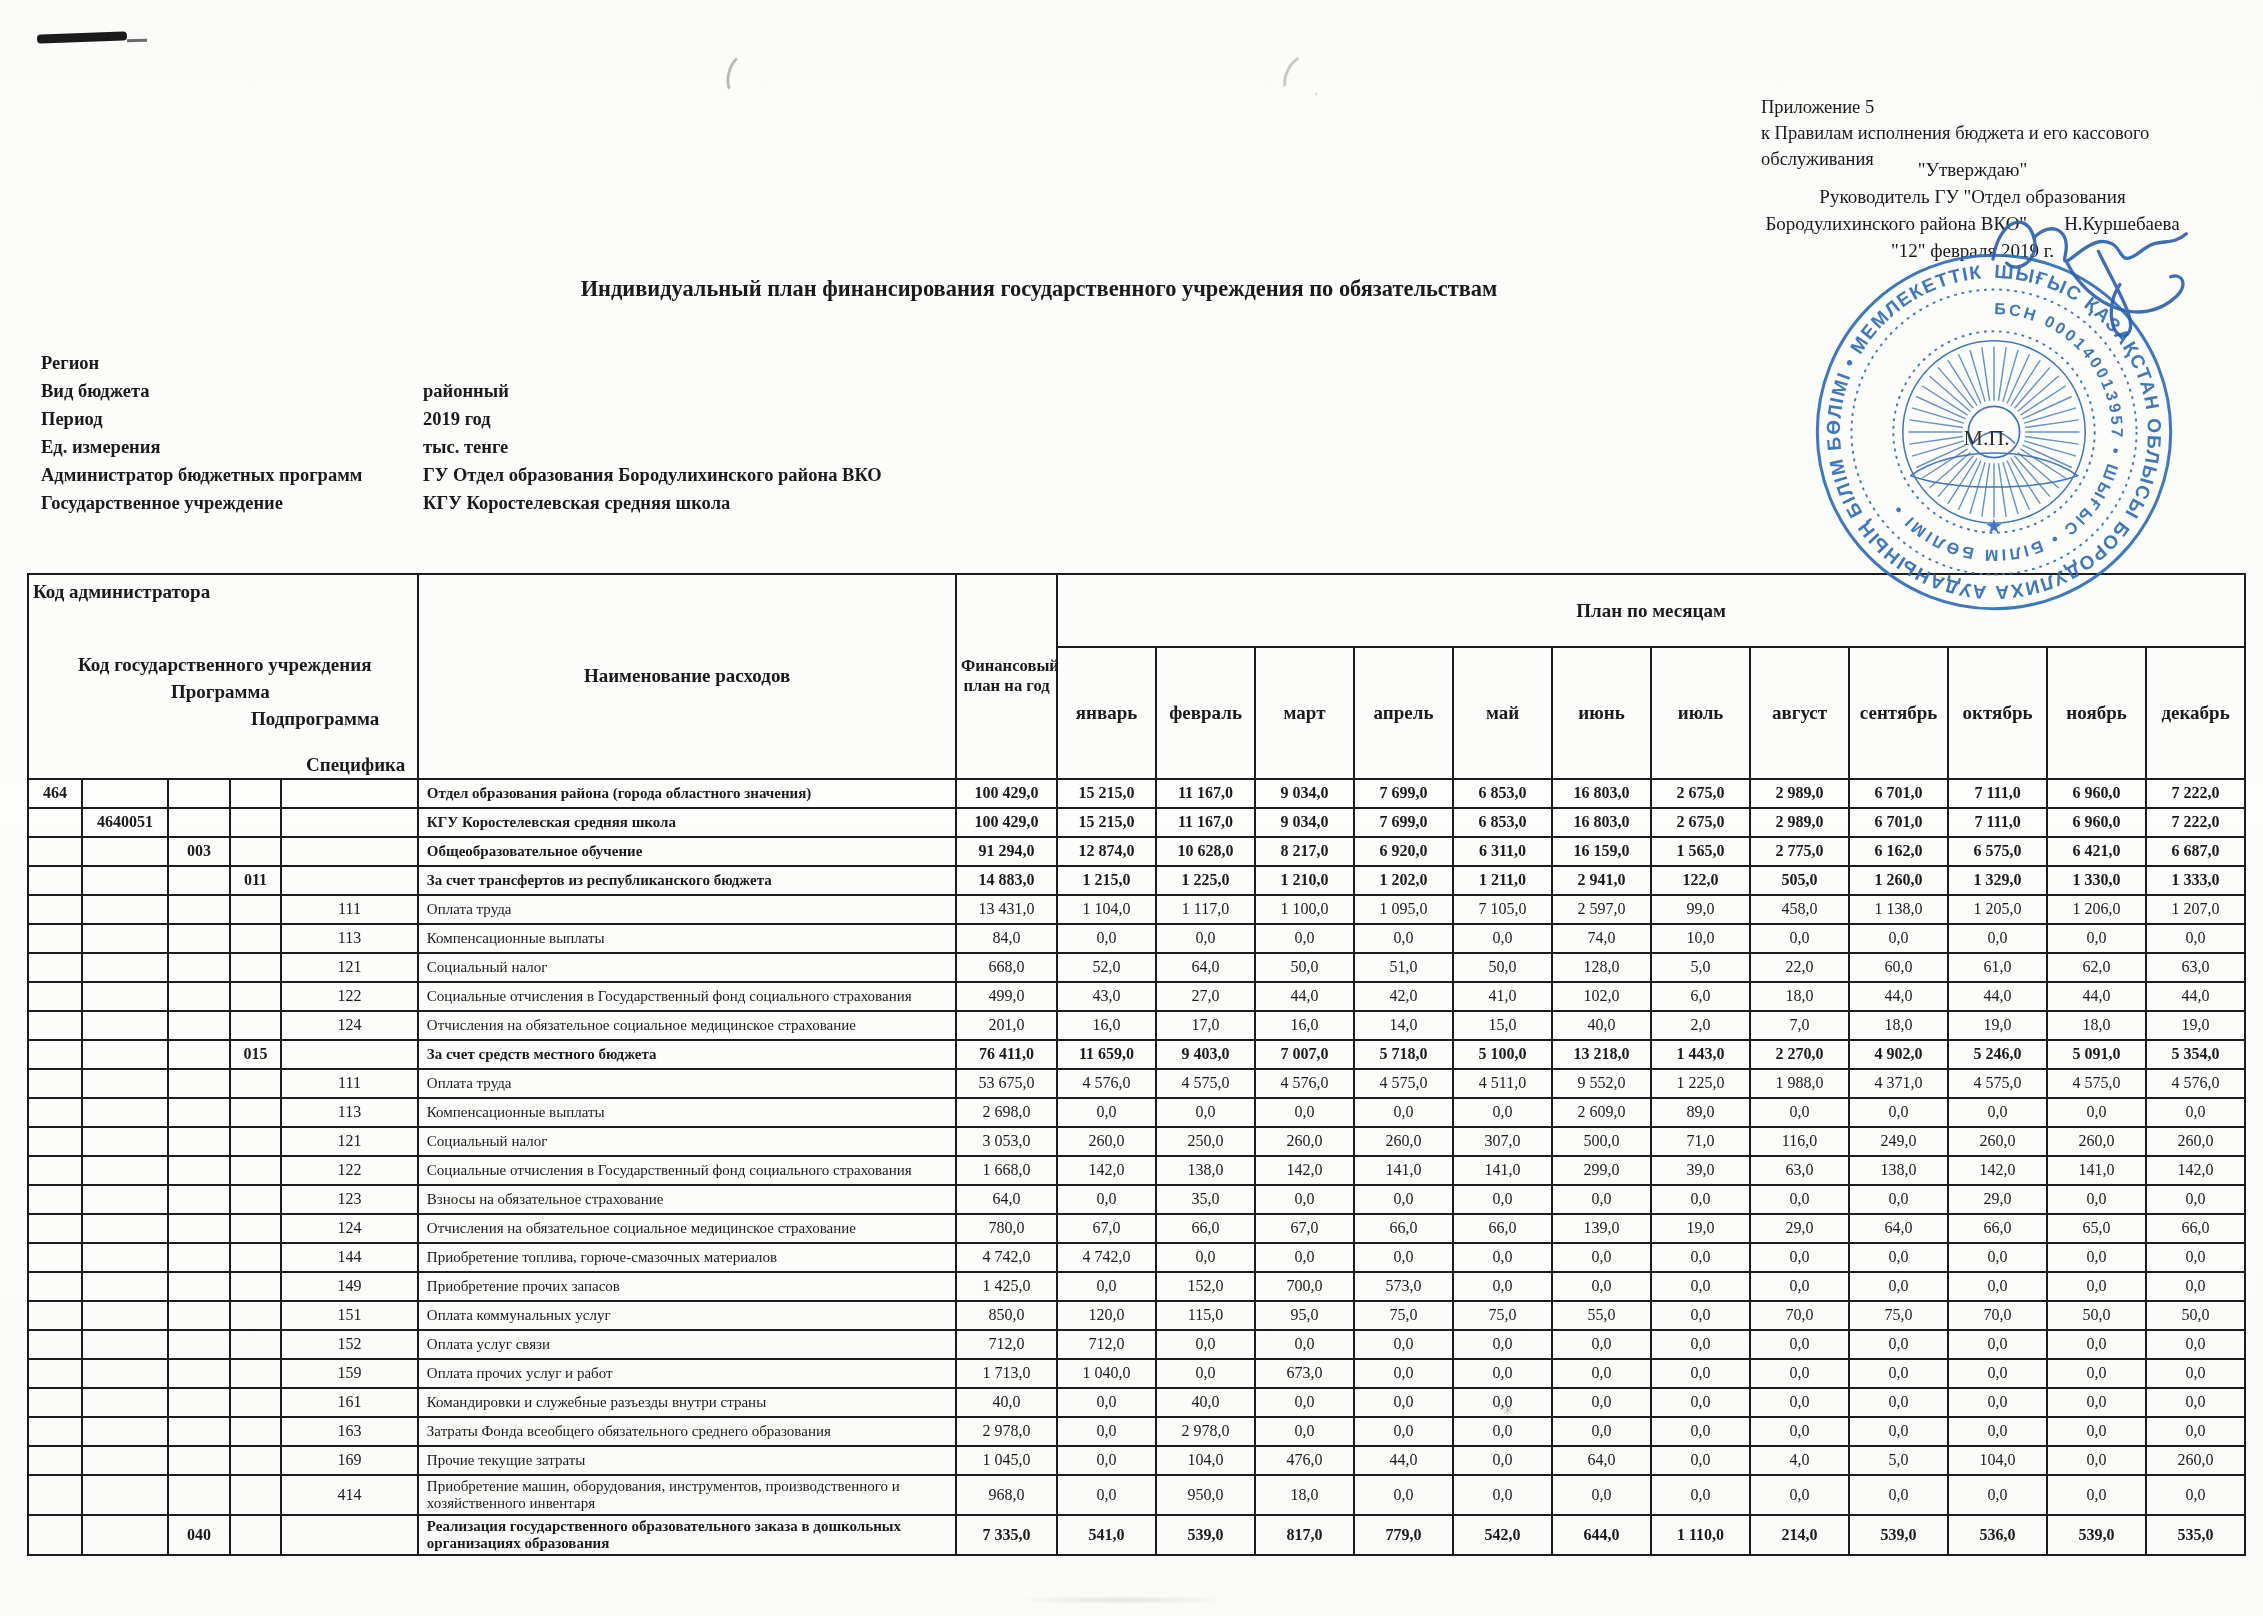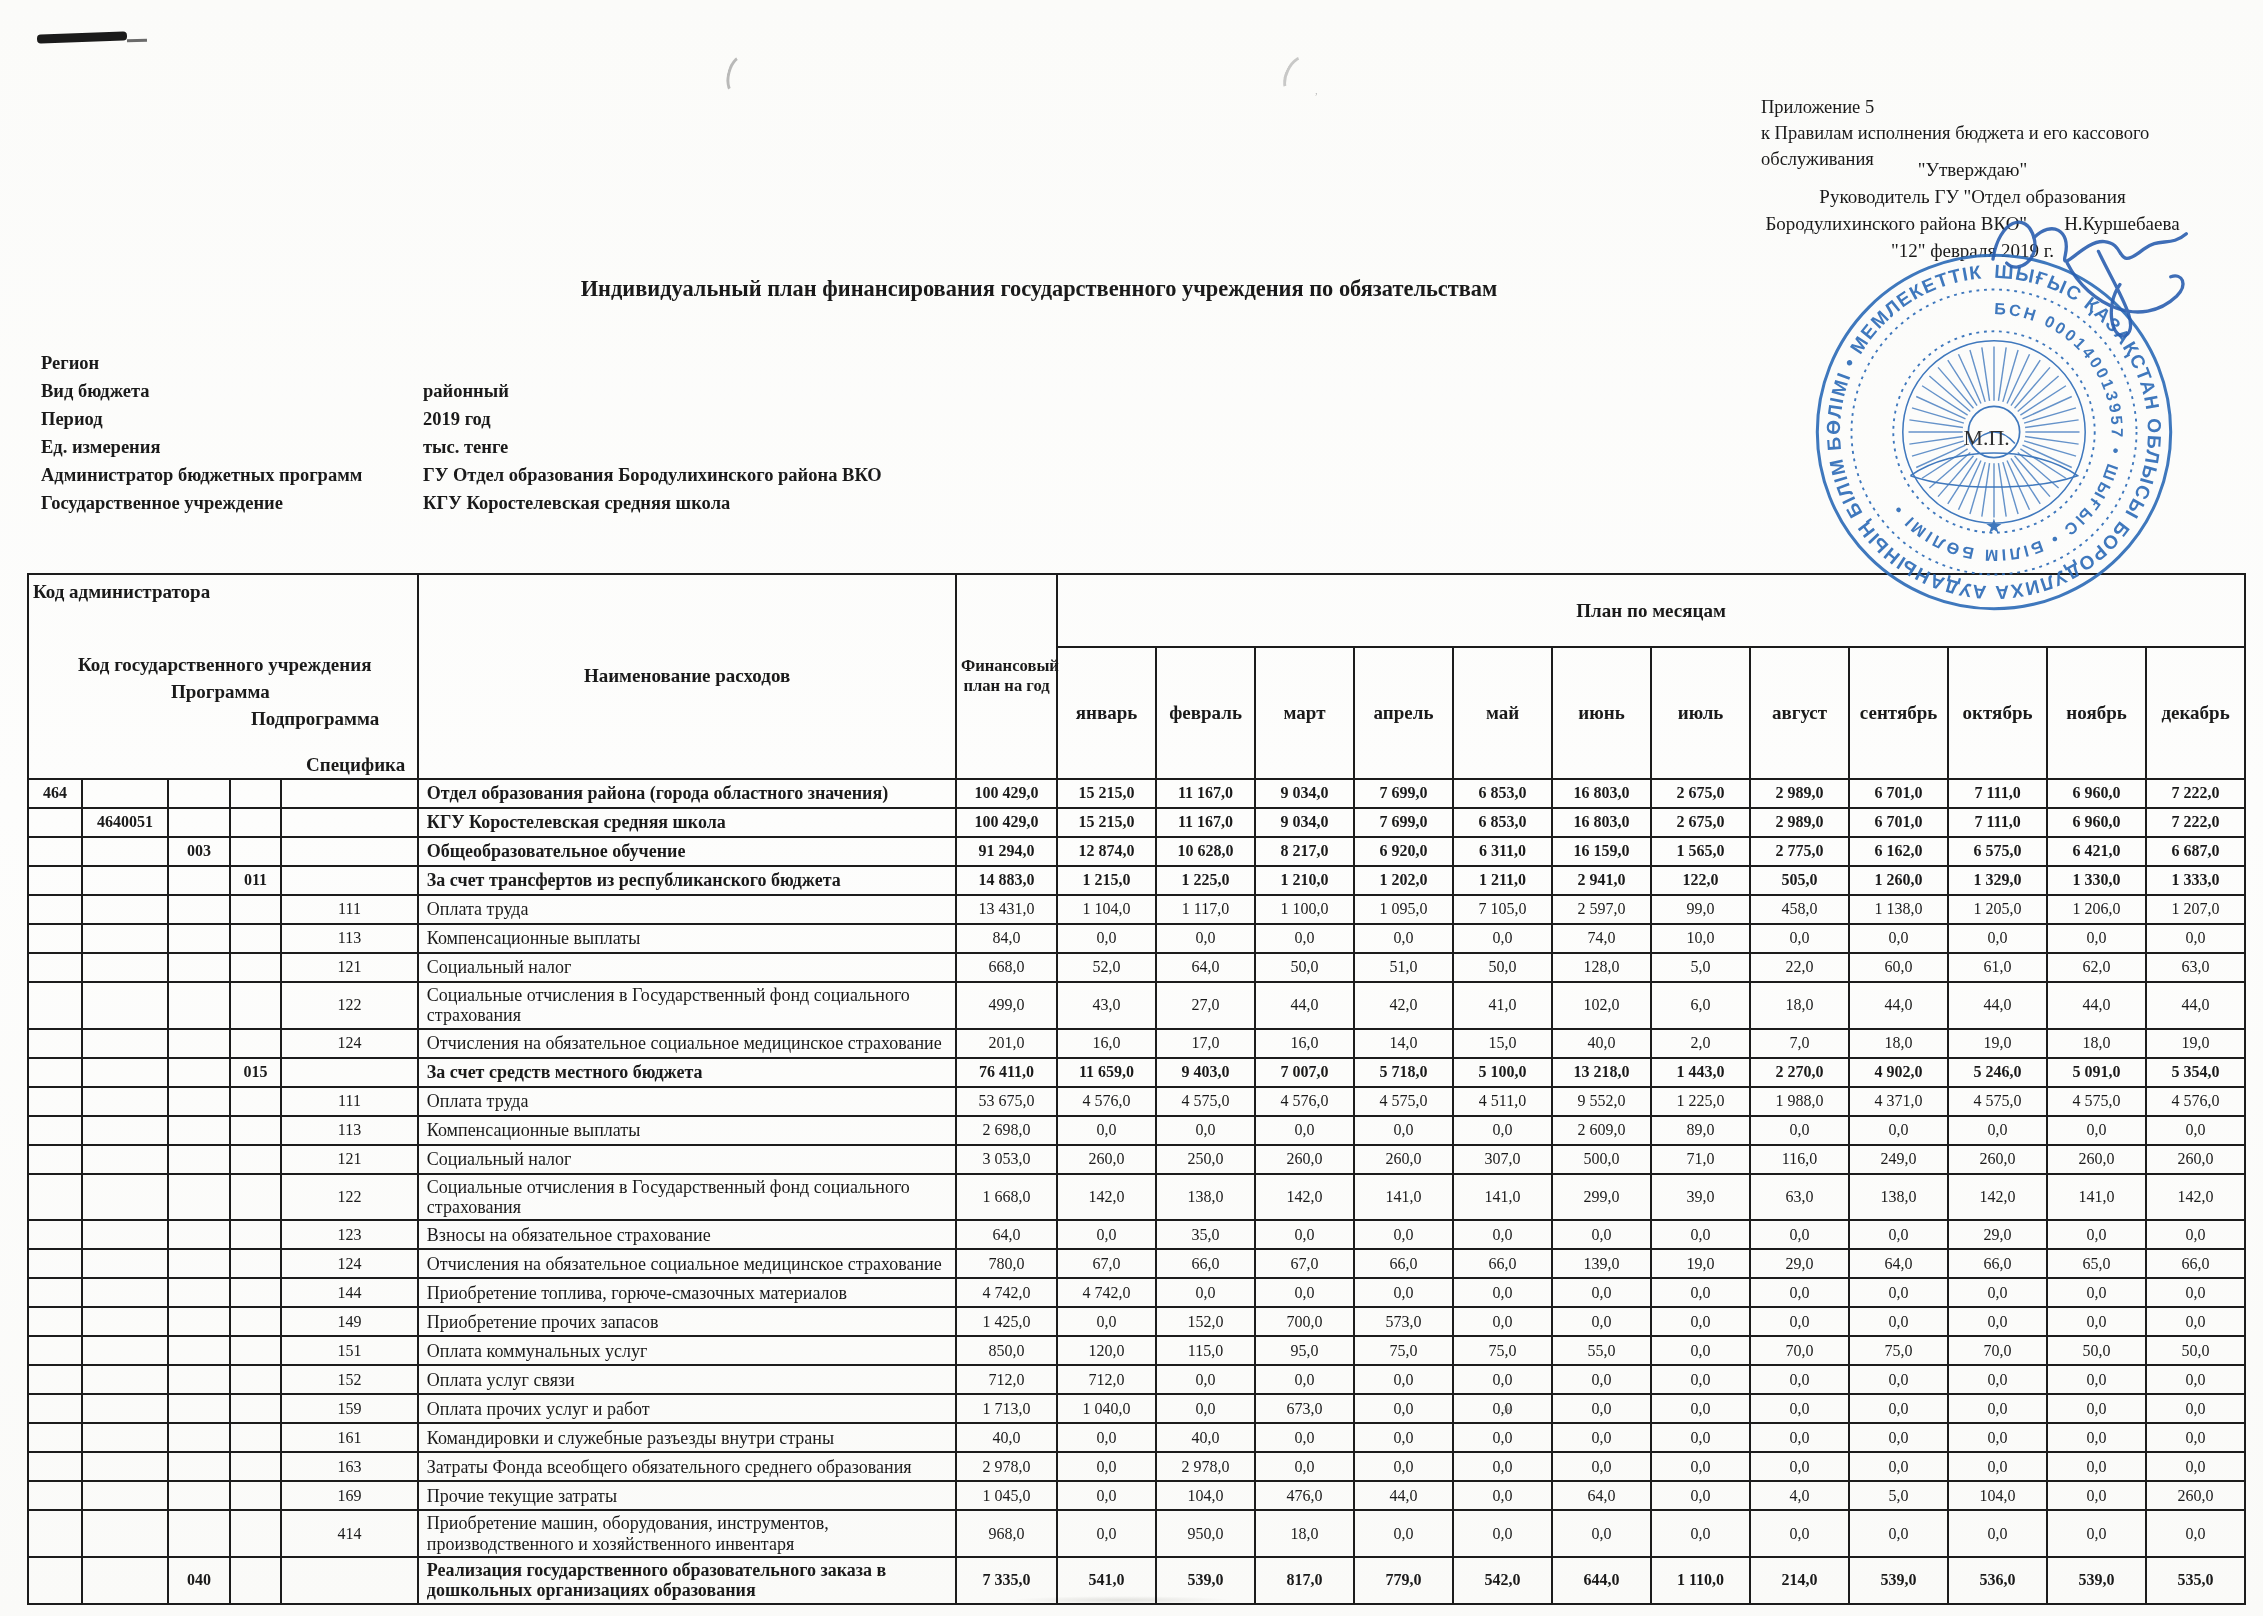--- a/index.html
+++ b/index.html
@@ -29,21 +29,21 @@
   thead th { font-weight:bold; font-size:19px; vertical-align:middle; }
   th.codes-head { vertical-align:top; text-align:left; padding-top:2.9px; }
   th.codes-head div { line-height:27px; white-space:nowrap; overflow:visible; }
   .h0 { padding-left:3.9px; } .h1 { padding-left:49px;margin-top:46px; } .h2 { padding-left:142px; }
   .h3 { padding-left:222px; } .h4 { padding-left:277px;margin-top:19px; }
   th.year-head { font-size:16.6px; padding:0 3.9px; }
   th.months-group { height:49px; }
   th.month-head { height:88px;margin-top:44px; }
   tbody td { height:29px; vertical-align:middle; font-size:16px; }
   td.code { text-align:center; }
-  td.nm { text-align:left; padding:2px 7.8px; font-size:18px; line-height:1.13; }
+  td.nm { text-align:left; padding:2px 7.8px; font-size:15px; line-height:1.13; }
   td.num { text-align:center; white-space:nowrap; }
   tr.sum td { font-weight:bold; }
   
   .stamp { position:absolute; left:1804px; top:242px; width:380px; height:380px; opacity:.92; pointer-events:none; z-index:5; }
   .stamp svg { width:100%; height:100%; }
   
   .signature { position:absolute; left:1950px; top:183px; width:293px; height:166px; z-index:6; pointer-events:none; }
   
   .artifact-dash { position:absolute; left:37px; top:33px; width:90px; height:8.8px; background:#1b1b1b; border-radius:3.9px; transform:rotate(-2deg); }
   .artifact-dash-tail { position:absolute; left:127px; top:39px; width:19.5px; height:2.9px; background:#6b6b6b; transform:rotate(-2deg); }

